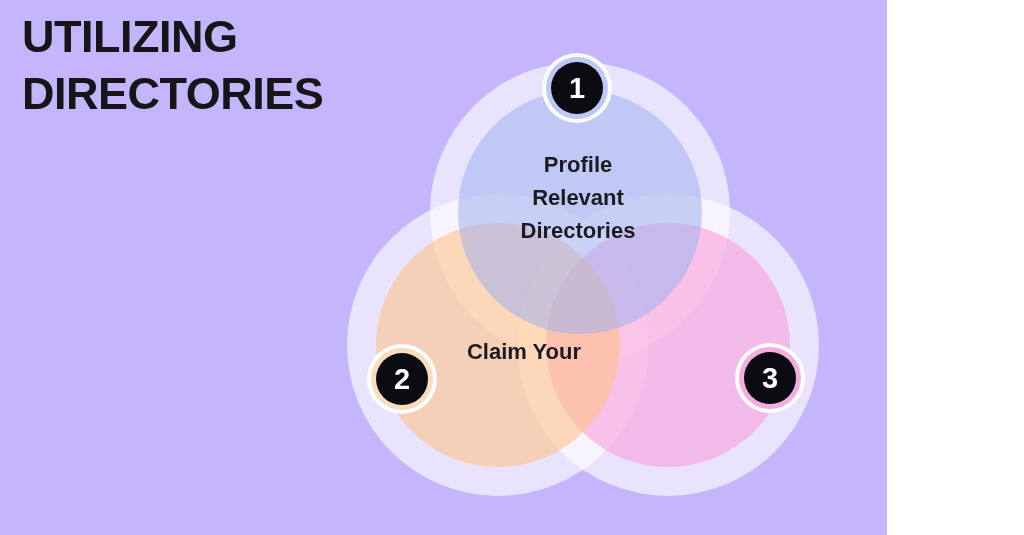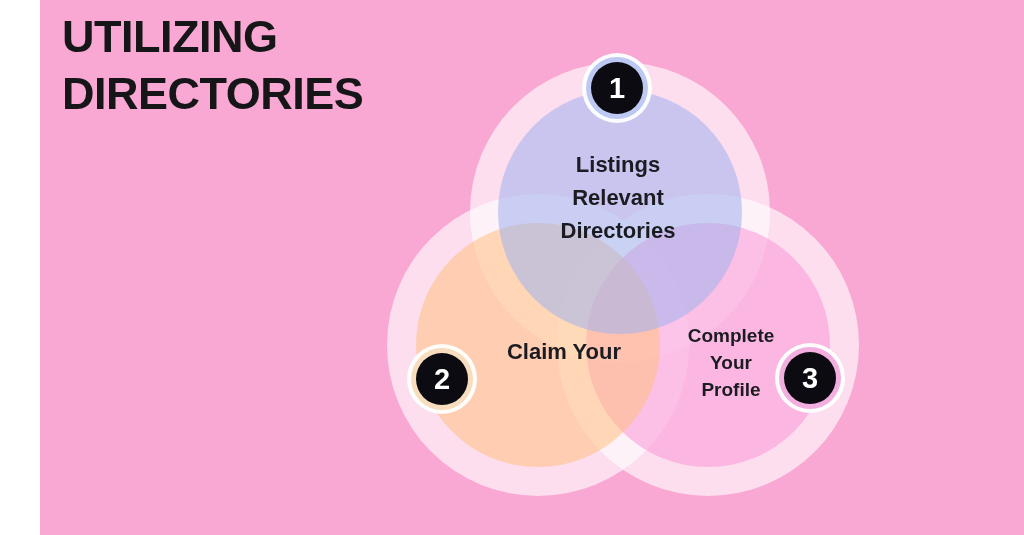--- a/index.html
+++ b/index.html
@@ -1,22 +1,21 @@
 <!DOCTYPE html>
 <html><head>
 <meta charset="utf-8">
 <style>
   html,body{margin:0;padding:0;}
   body{font-family:"Liberation Sans", sans-serif;}
   .stage{
     position:relative;
-    width:984px;height:535px;
-    background:#f9a8d4;
+    width:887px;height:535px;
+    background:#c4b5fd;
     overflow:hidden;
-    margin-left:40px;
   }
   
   .title{
     position:absolute;left:22px;top:8px;
     font-size:45px;line-height:57px;font-weight:800;
     color:#161618;letter-spacing:-0.5px;
   }
   .title div{white-space:nowrap;}
   
   .circle{position:absolute;border-radius:50%;}
@@ -63,34 +62,29 @@
 
   <div class="circle halo halo-top"></div>
   <div class="circle halo halo-left"></div>
   <div class="circle halo halo-right"></div>
 
   <div class="circle c-color c-pink"></div>
   <div class="circle c-color c-orange"></div>
   <div class="circle c-color c-blue"></div>
 
   <div class="vlabel label-research">
-    <div>Listings</div>
+    <div>Profile</div>
     <div>Relevant</div>
     <div>Directories</div>
   </div>
 
   <div class="vlabel label-claim">
     <div>Claim Your</div>
   </div>
 
-  <div class="vlabel label-complete">
-    <div>Complete</div>
-    <div>Your</div>
-    <div>Profile</div>
-  </div>
 
   <div class="badge badge-1">
     <span>1</span>
   </div>
   <div class="badge badge-2">
     <span>2</span>
   </div>
   <div class="badge badge-3">
     <span>3</span>
   </div>

